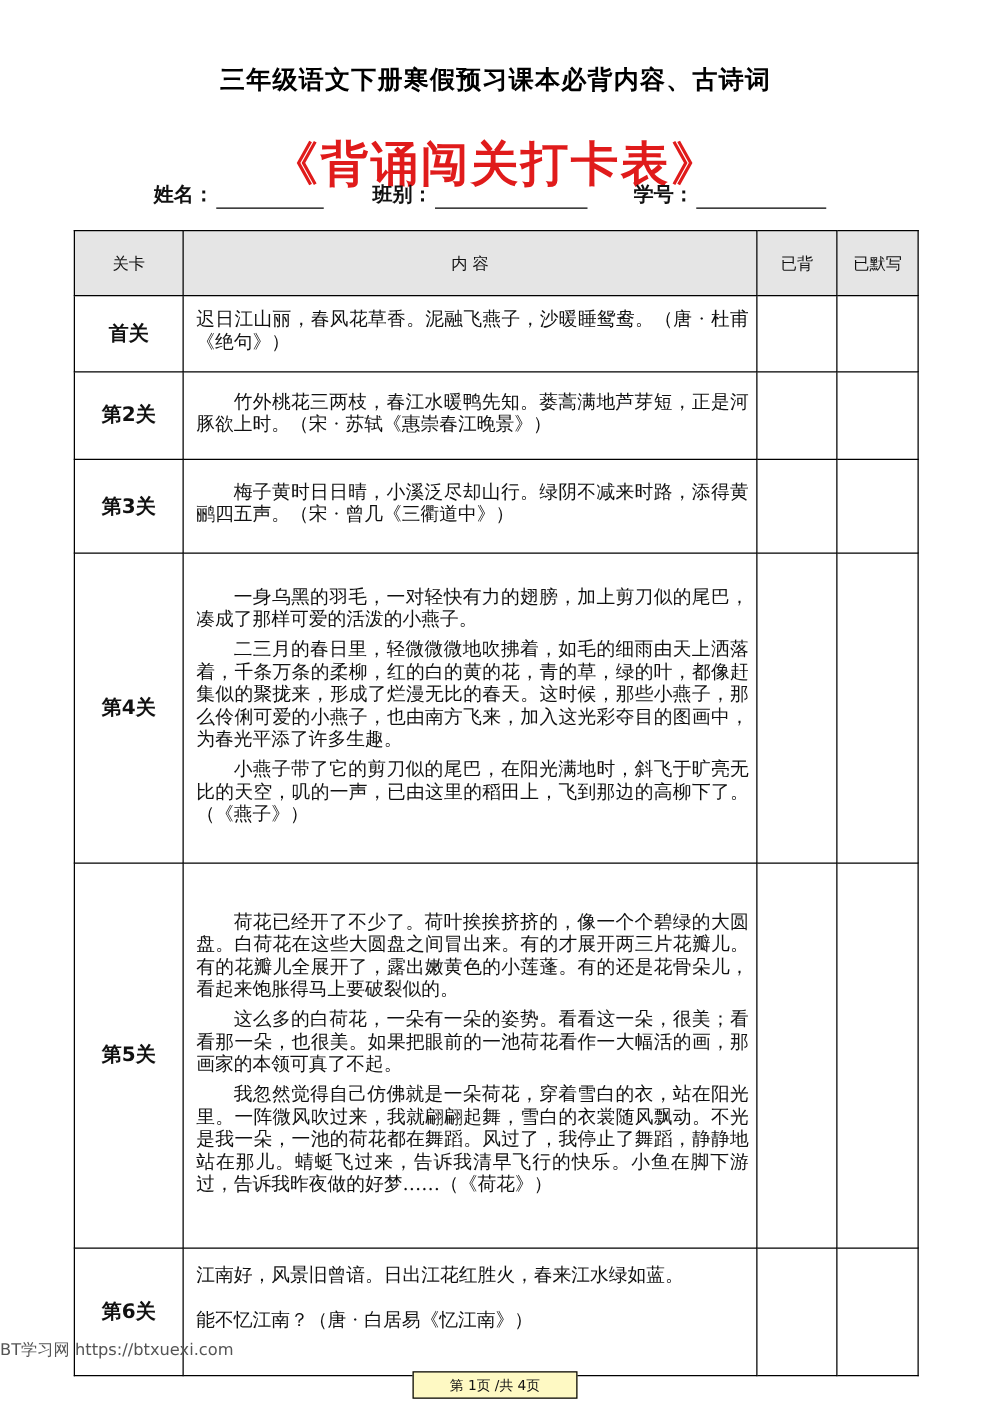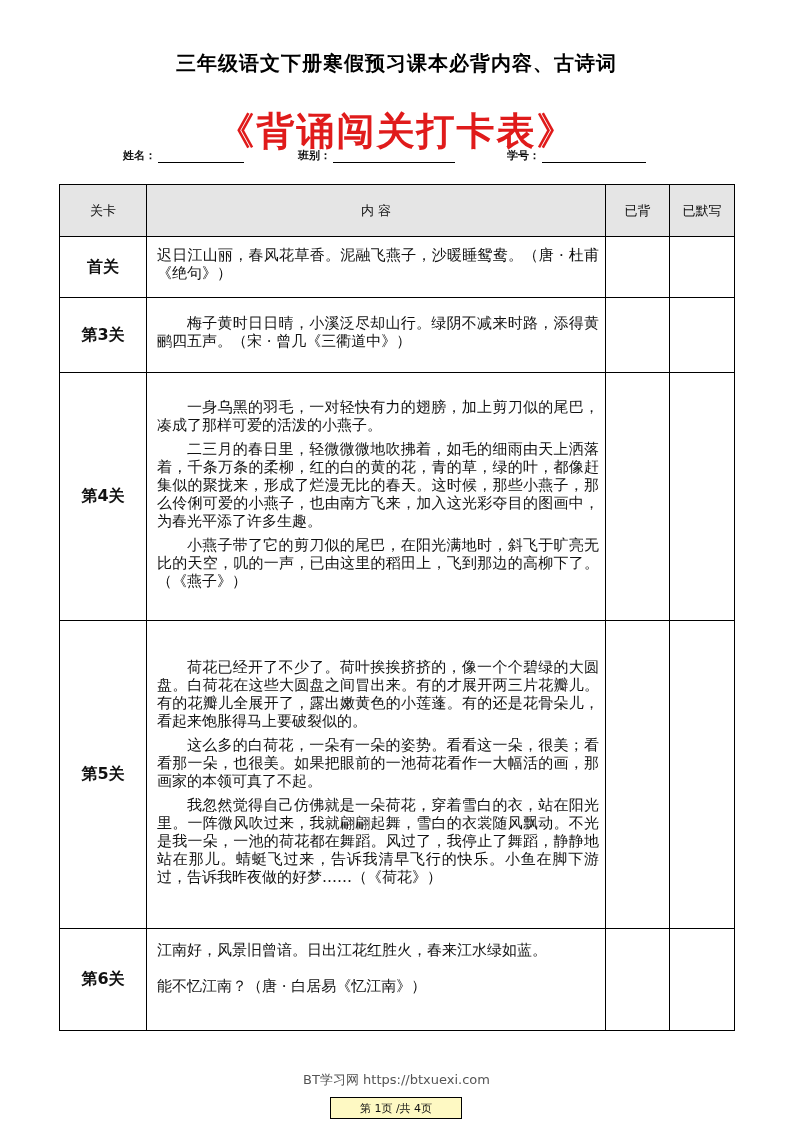--- a/index.html
+++ b/index.html
@@ -1,38 +1,38 @@
 <!DOCTYPE html>
 <html><head>
   <meta charset="utf-8">
   <style>
     html, body { margin: 0; padding: 0; background: #ffffff; }
     body { width: 793px; height: 1122px; position: relative; overflow: hidden; font-family: "DejaVu Sans", sans-serif; color: #111; }
     .title { position: absolute; left: 0; width: 793px; top: 50px; text-align: center; font-family: "DejaVu Serif", serif; font-weight: bold; font-size: 20px; letter-spacing: 1px; color: #000; }
     .subtitle { position: absolute; left: 0; width: 793px; top: 106px; text-align: center; font-family: "DejaVu Serif", serif; font-weight: bold; font-size: 38px; color: #e01b1b; letter-spacing: 2px; }
     .info { position: absolute; top: 146px; left: 0; width: 793px; height: 24px; }
-    .info .field { position: absolute; font-weight: bold; font-size: 11px; display: flex; align-items: flex-end; }
+    .info .field { position: absolute; font-weight: bold; font-size: 16px; display: flex; align-items: flex-end; }
     .info .line { display: inline-block; border-bottom: 1px solid #000; height: 16px; margin-left: 2px; }
     table { position: absolute; left: 59px; top: 184px; border-collapse: collapse; table-layout: fixed; width: 675px; }
     td, th { border: 1.2px solid #000; padding: 0; vertical-align: middle; }
     th { background: #e5e5e5; font-weight: normal; font-size: 13px; height: 51px; }
     td.level { text-align: center; font-weight: bold; font-size: 16px; }
     td.content { padding: 2px 6px 8px 10px; font-family: "DejaVu Serif", serif; font-size: 15px; line-height: 18px; text-align: justify; }
     td.content p { margin: 0 0 6px 0; text-indent: 2em; }
     td.content p.noindent { text-indent: 0; }
     td.content p:last-child { margin-bottom: 0; }
     td.check { }
     .r1 td { height: 50px; }
     .r2 td { height: 59px; }
     .r3 td { height: 64px; }
     .r4 td { height: 237px; }
     .r5 td { height: 297px; }
     .r6 td { height: 91px; }
     .r6 td.content p { margin-bottom: 18px; }
-    .footer-site { position: absolute; top: 1071px; left: 0; width: 793px; text-align: center; font-size: 13px; color: #555; }
+    .footer-site { position: absolute; top: 1071px; left: 0; width: 793px; text-align: left; font-size: 13px; color: #555; }
     .page-num { position: absolute; top: 1097px; left: 330px; width: 132px; height: 22px; background: #fef9c3; border: 1px solid #000; text-align: center; font-size: 11px; line-height: 22px; box-sizing: border-box; }
   </style>
 </head>
 <body>
 
 <div class="title">三年级语文下册寒假预习课本必背内容、古诗词</div>
 <div class="subtitle">《背诵闯关打卡表》</div>
 
 <div class="info">
   <div class="field" style="left:123px;">
@@ -62,20 +62,28 @@
       <th>内 容</th>
       <th>已背</th>
       <th>已默写</th>
     </tr>
   </thead>
   <tbody>
     <tr class="r1">
       <td class="level">首关</td>
       <td class="content">
         <p class="noindent">迟日江山丽，春风花草香。泥融飞燕子，沙暖睡鸳鸯。（唐 · 杜甫《绝句》）</p>
+      </td>
+      <td class="check"></td>
+      <td class="check"></td>
+    </tr>
+    <tr class="r2">
+      <td class="level">第2关</td>
+      <td class="content">
+        <p>竹外桃花三两枝，春江水暖鸭先知。蒌蒿满地芦芽短，正是河豚欲上时。（宋 · 苏轼《惠崇春江晚景》）</p>
       </td>
       <td class="check"></td>
       <td class="check"></td>
     </tr>
     <tr class="r3">
       <td class="level">第3关</td>
       <td class="content">
         <p>梅子黄时日日晴，小溪泛尽却山行。绿阴不减来时路，添得黄鹂四五声。（宋 · 曾几《三衢道中》）</p>
       </td>
       <td class="check"></td>

